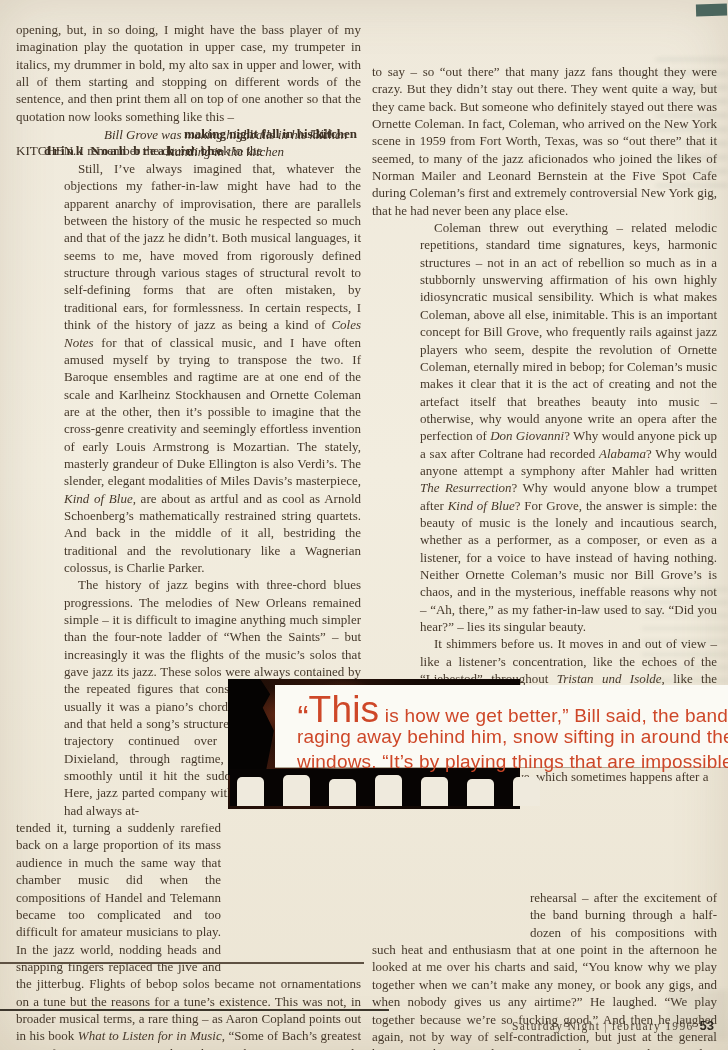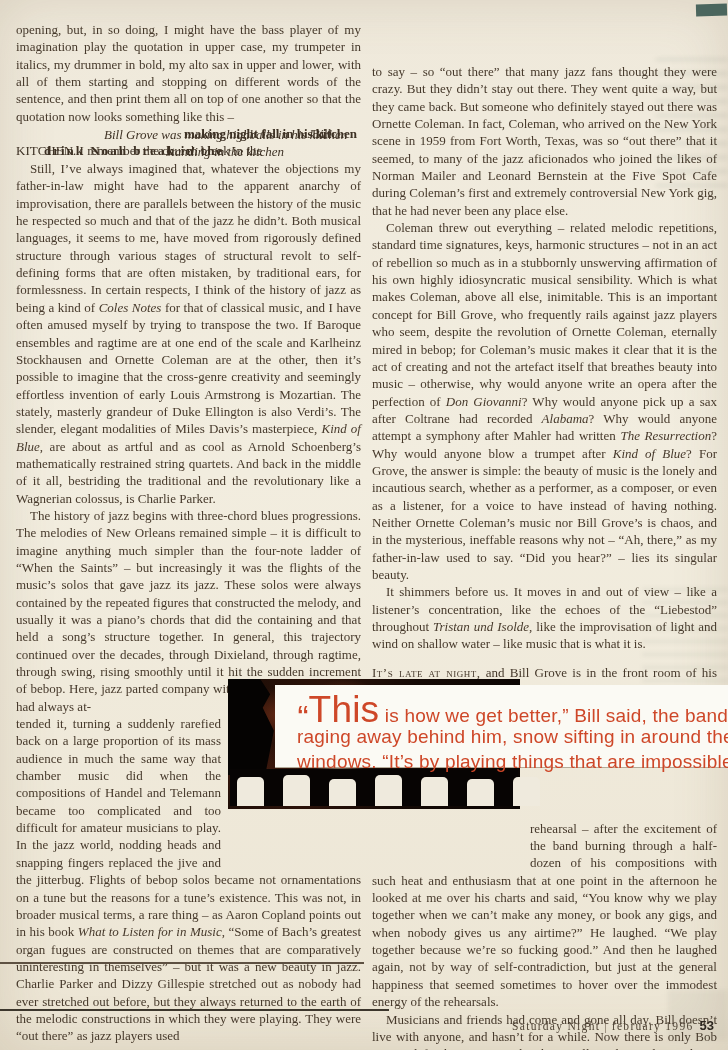--- a/index.html
+++ b/index.html
@@ -8,21 +8,21 @@
     position:relative;width:728px;height:1050px;
     background:linear-gradient(180deg,#efe9db 0%,#f2eddf 45%,#ece5d4 100%);
     box-shadow:inset 0 0 55px rgba(120,100,68,.18);
     font-family:"Liberation Serif","DejaVu Serif",serif;
     color:#46392b;
   }
   .col{position:absolute;width:345px;font-size:13px;line-height:17.35px;text-align:justify;}
   .col-left{left:16px;top:21px;}
   .col-right{left:372px;top:63px;}
   .para{margin:0;}
-  .para.ind{text-indent:14px;}
+  .para.ind{text-indent:14px;margin-left:48px;}
   .cut{display:block;}
   .cut.right{float:right;margin-left:8px;}
   .cut.left{float:left;margin-right:10px;}
   i{font-style:italic;}
   .sc{font-variant:small-caps;letter-spacing:.5px;}
   
   .jumble{position:relative;height:35px;overflow:hidden;}
   .jl{position:absolute;white-space:nowrap;color:#3d3124;}
   .jl.caps{letter-spacing:.3px;}
   .jl.ital{font-style:italic;}

